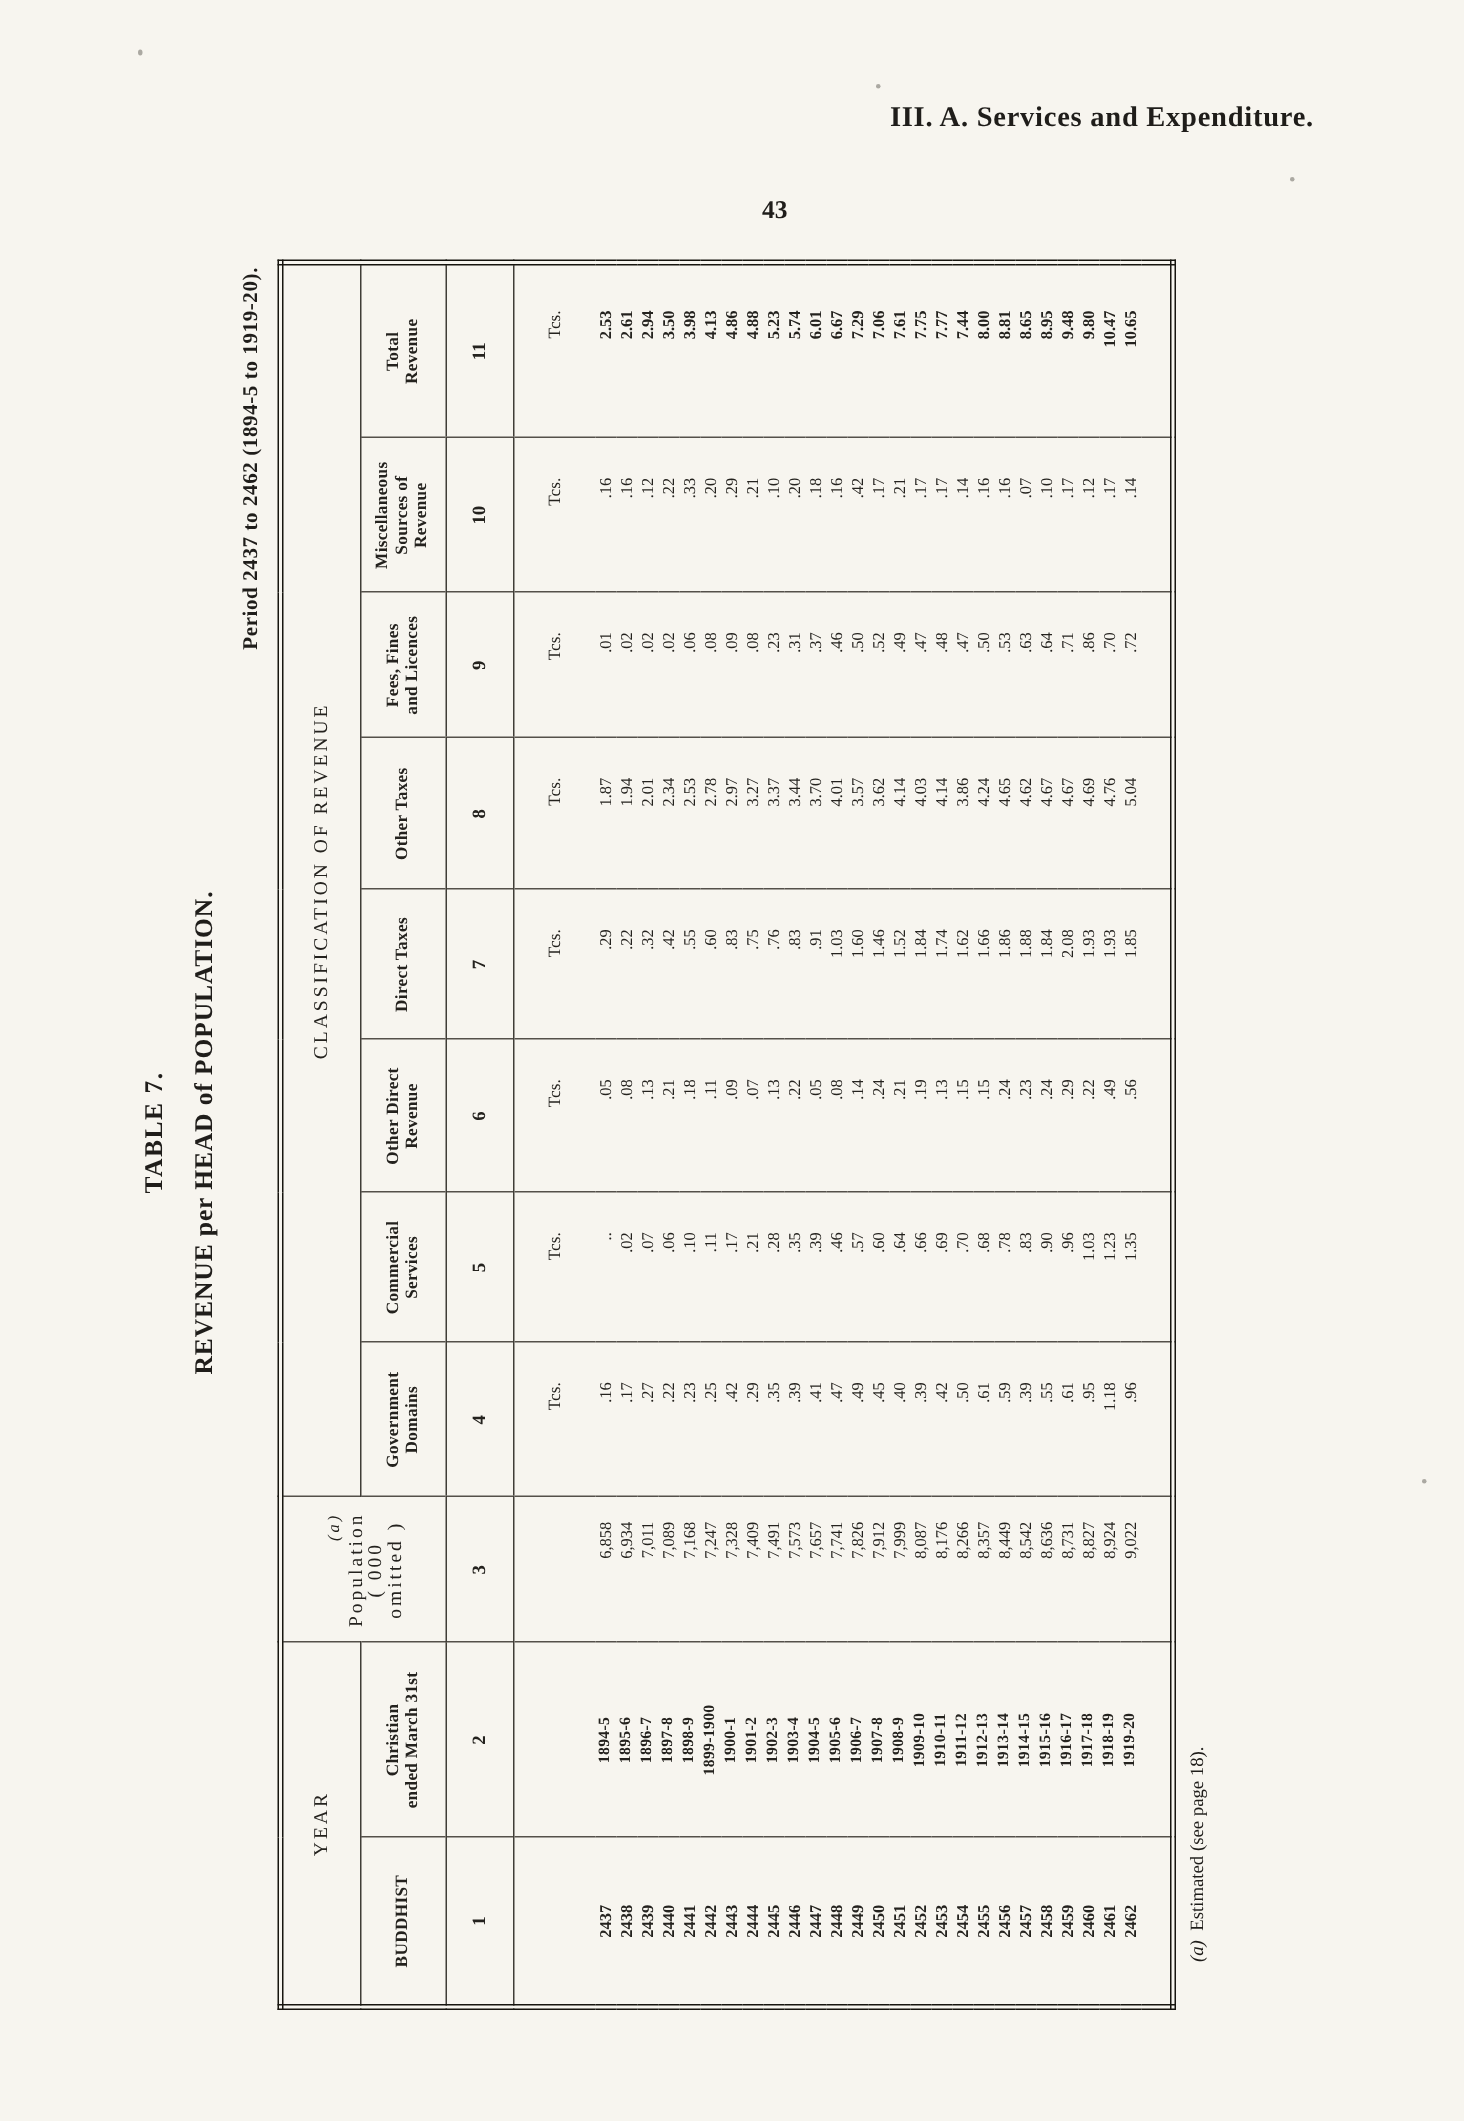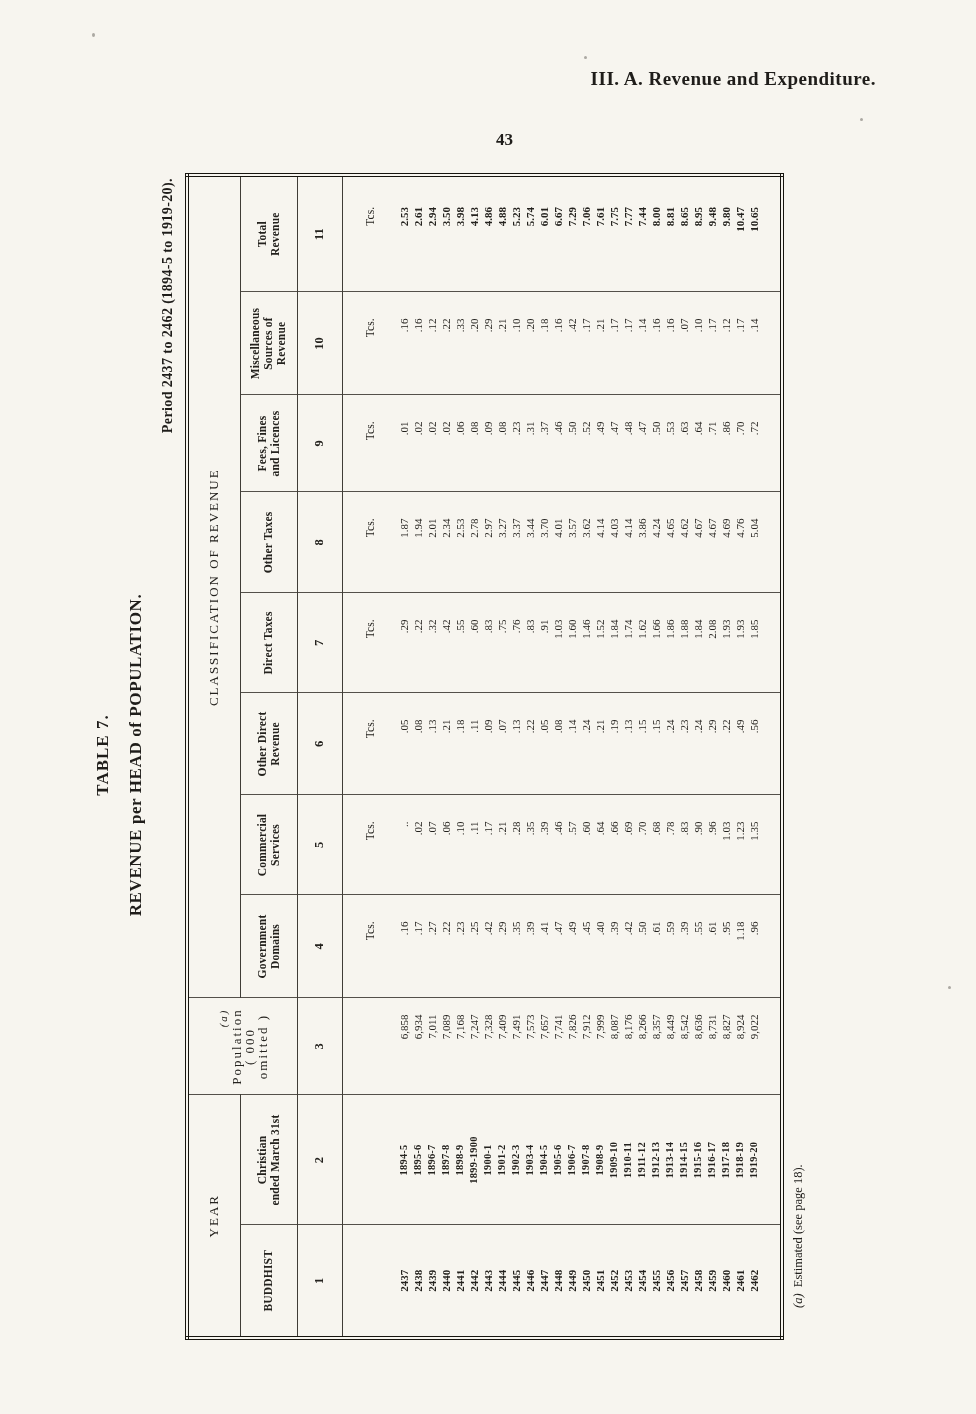--- a/index.html
+++ b/index.html
@@ -1,19 +1,19 @@
 <!DOCTYPE html>
 <html><head>
 <meta charset="utf-8">
 <style>
   html,body{margin:0;padding:0;}
   body{background:#e9e7e1;font-family:"Liberation Serif","DejaVu Serif",serif;}
   .page{position:relative;width:976px;height:1414px;background:#f7f5ef;overflow:hidden;color:#1f1d1a;}
   .page-header{position:absolute;top:68px;right:100px;font-size:19px;font-weight:bold;letter-spacing:.5px;}
-  .page-number{position:absolute;top:130px;left:496px;font-size:17px;font-weight:bold;}
+  .page-number{position:absolute;top:130px;left:508px;font-size:17px;font-weight:bold;}
   .speck{position:absolute;background:#6d6a63;border-radius:50%;opacity:.55;}
 
   
   .rot-wrap{position:absolute;top:170px;left:85px;width:1170px;height:748px;
             transform:rotate(-90deg) translateX(-1170px);transform-origin:0 0;}
   .t-tableno{margin:8px 0 0;text-align:center;font-size:17px;font-weight:bold;letter-spacing:1px;}
   .t-main{margin:13px 0 0;text-align:center;font-size:17px;font-weight:bold;letter-spacing:.6px;}
   .t-period{margin:14px 8px 9px 0;text-align:right;font-size:14px;font-weight:bold;letter-spacing:.4px;}
 
   table.rev{border-collapse:collapse;table-layout:fixed;width:1163px;height:595px;
@@ -43,21 +43,21 @@
   .c3,.c4,.c5,.c6,.c7,.c8,.c9{text-align:right;padding-right:26px !important;}
   .c10{text-align:right;padding-right:30px !important;font-weight:bold;}
   tr.tcs-row td.c10{font-weight:normal;}
   .footnote{margin:7px 0 0 32px;font-size:12.5px;}
   .footnote .fn-a{font-style:italic;}
 </style>
 </head>
 <body>
 
 <div class="page">
-  <div class="page-header">III. A. Revenue and Expenditure.</div>
+  <div class="page-header">III. A. Services and Expenditure.</div>
   <div class="page-number">43</div>
 
   <div class="speck" style="left:92px;top:33px;width:3px;height:4px;"></div>
   <div class="speck" style="left:584px;top:56px;width:3px;height:3px;"></div>
   <div class="speck" style="left:860px;top:118px;width:3px;height:3px;"></div>
   <div class="speck" style="left:948px;top:986px;width:3px;height:3px;"></div>
 
   <div class="rot-wrap">
     <div class="t-tableno">TABLE 7.</div>
     <div class="t-main">REVENUE per HEAD of POPULATION.</div>

